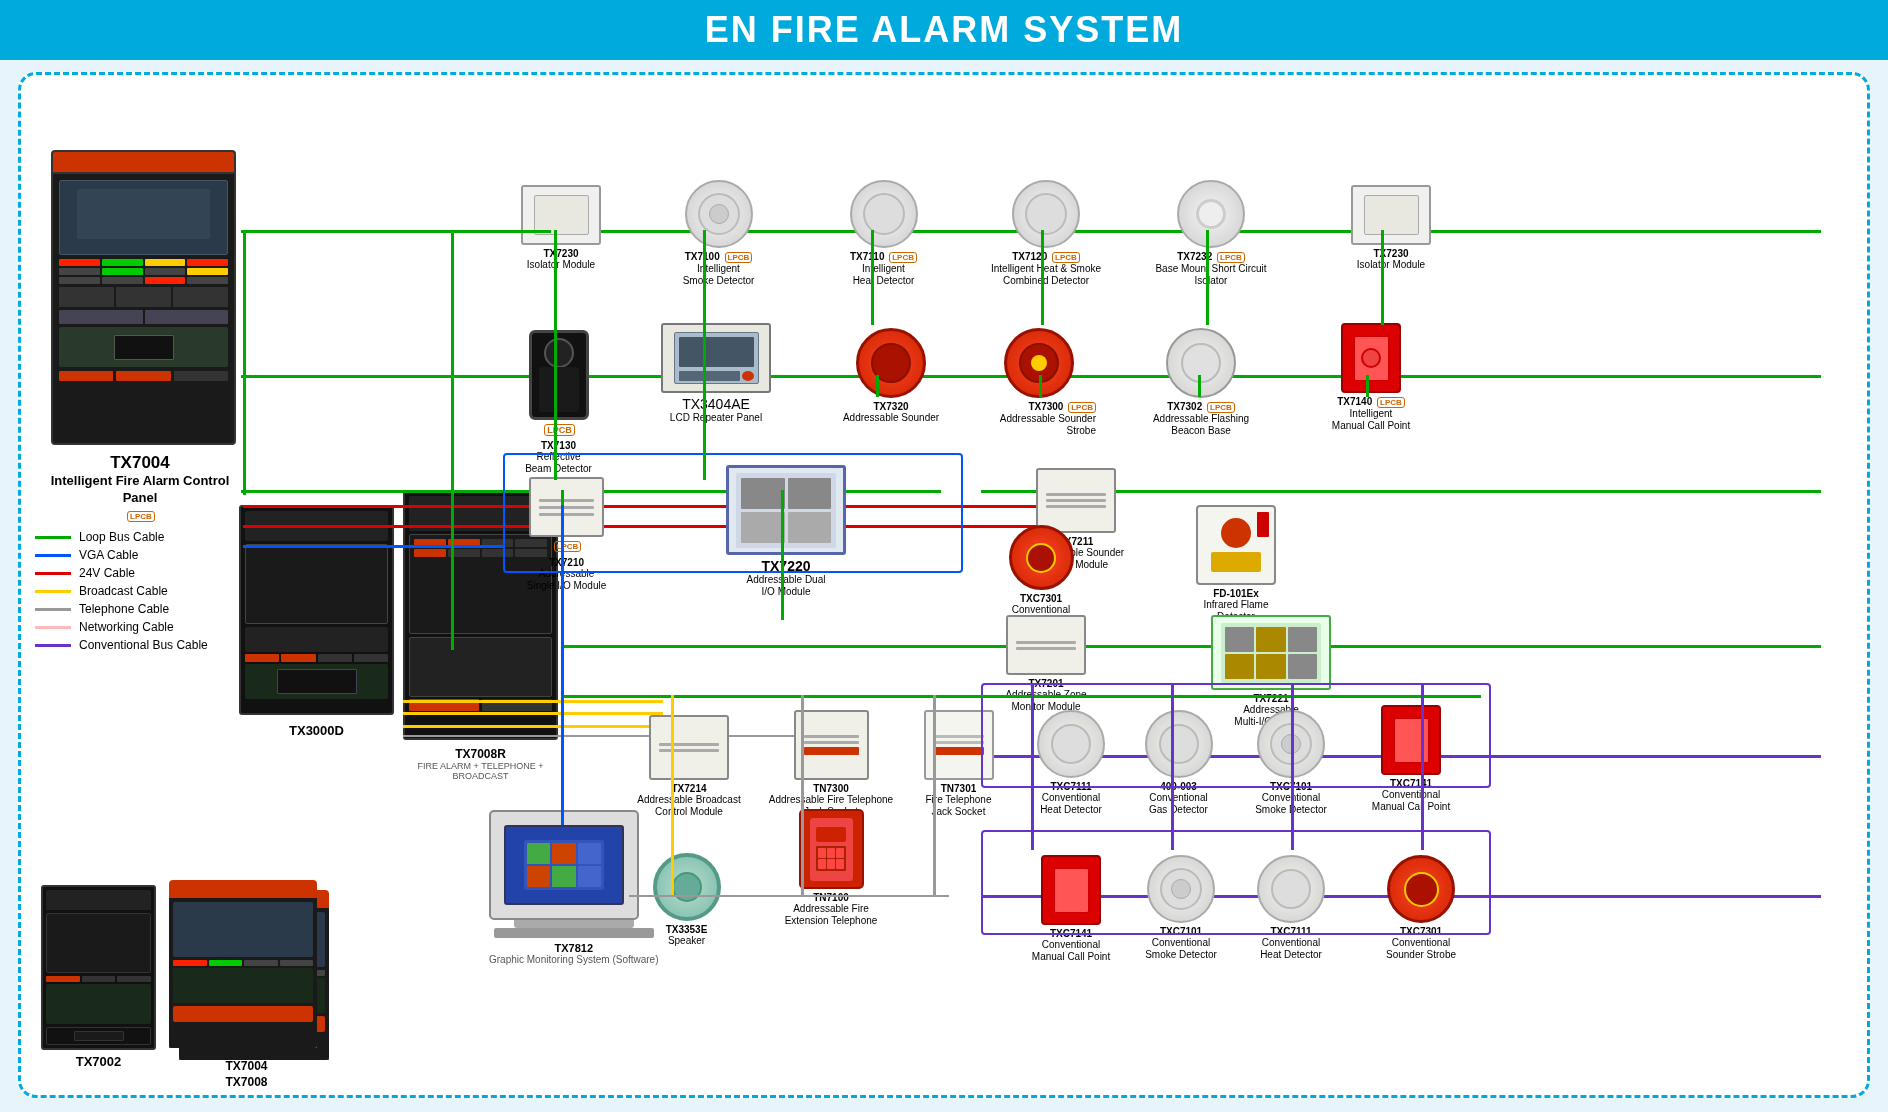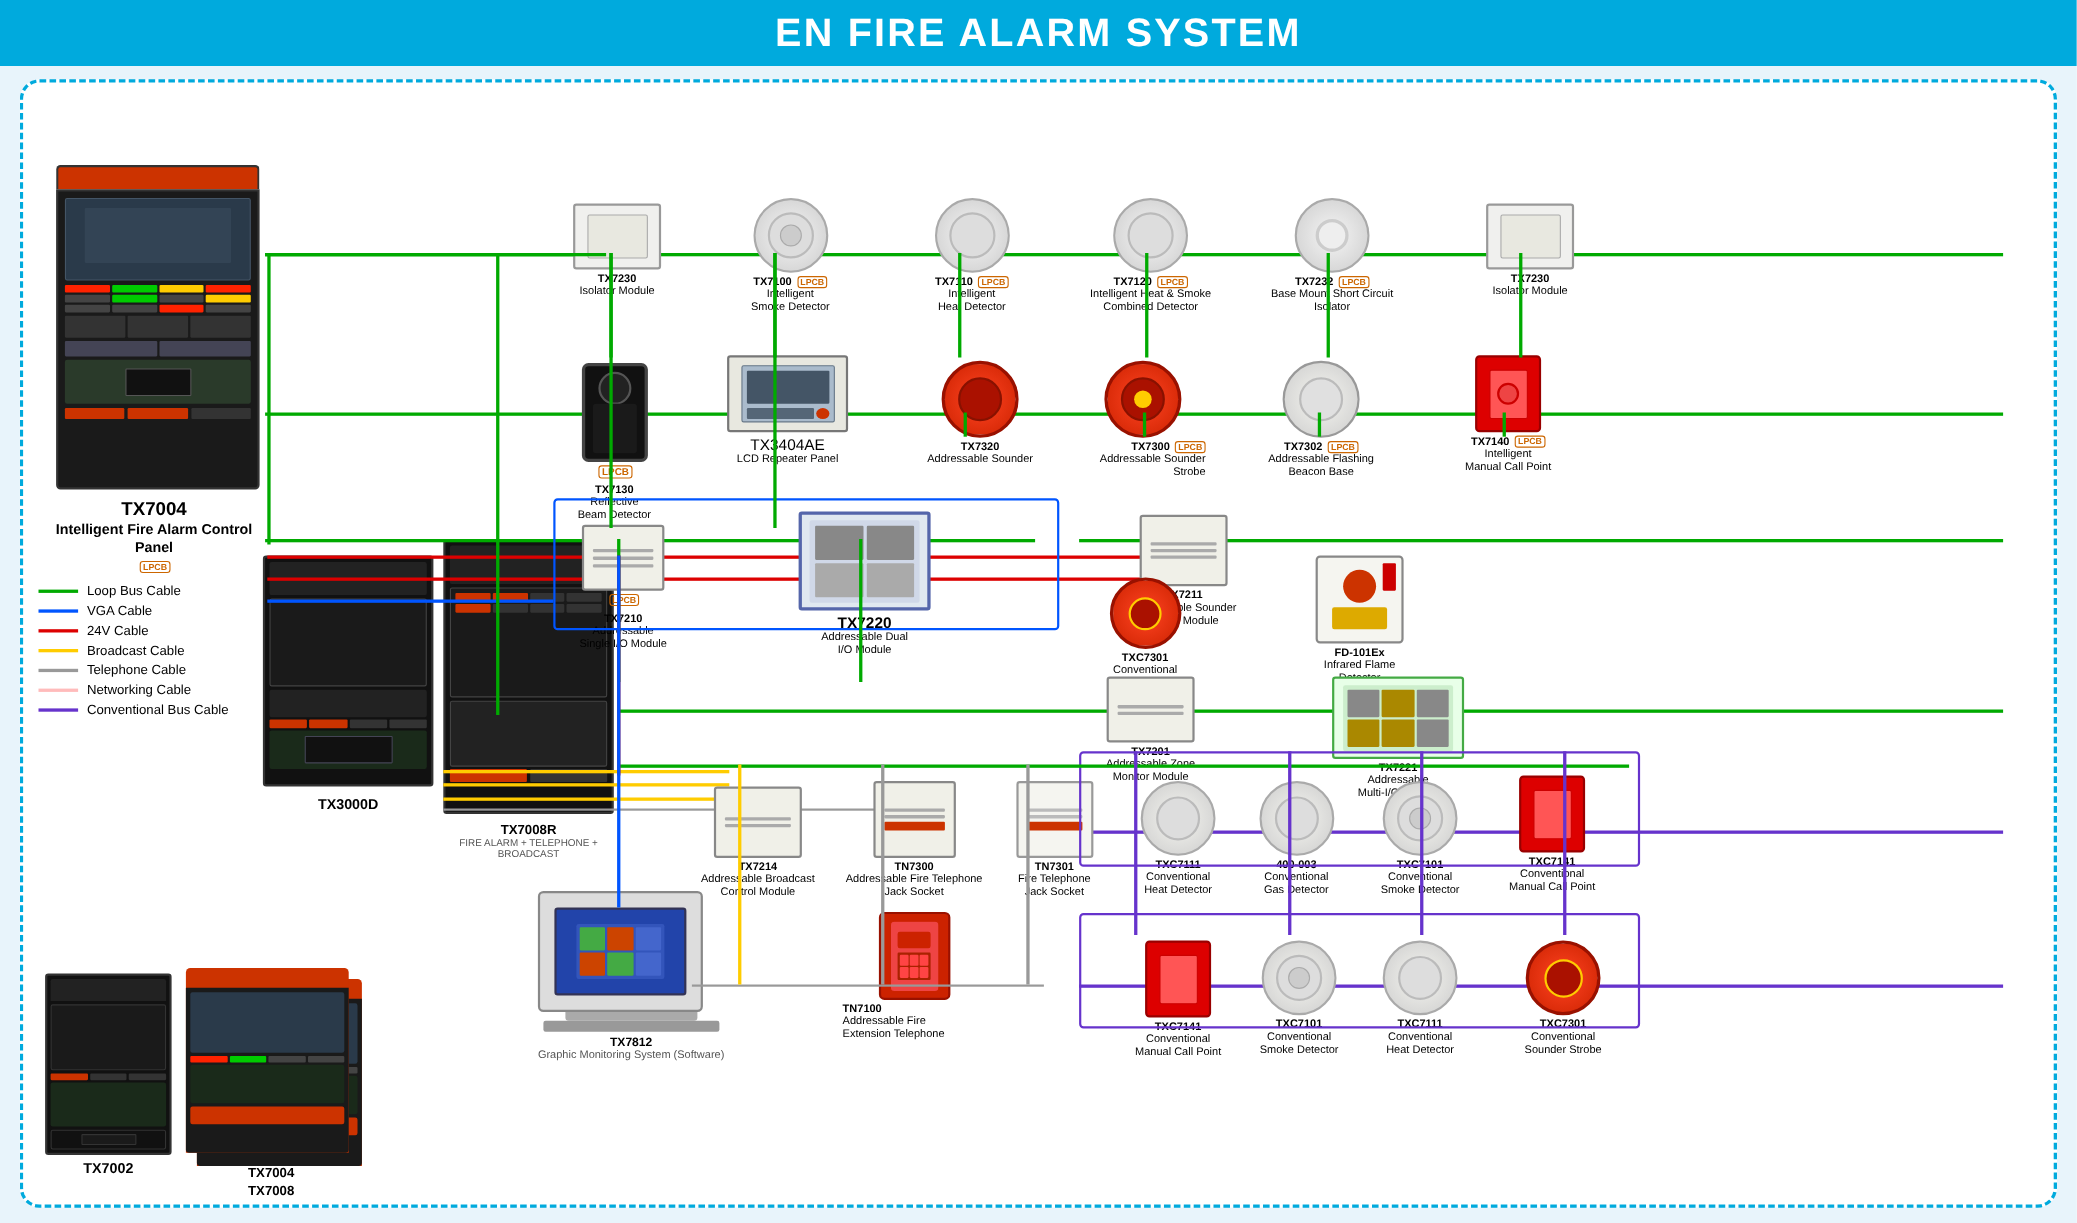--- a/index.html
+++ b/index.html
@@ -557,22 +557,29 @@
   </div>
 
   <div style="position:absolute;left:1330px;top:630px;text-align:center;width:120px;">
     <div style="width:60px;height:70px;margin:0 auto;background:#dd0000;border-radius:4px;border:2px solid #990000;display:flex;align-items:center;justify-content:center;">
       <div style="width:35px;height:45px;background:#ff5555;border-radius:2px;border:1px solid #cc0000;"></div>
     </div>
     <div style="font-size:10px;margin-top:3px;font-weight:bold;">TXC7141</div>
     <div style="font-size:10px;line-height:1.2;">Conventional<br>Manual Call Point</div>
   </div>
 
-
-  <div style="position:absolute;left:745px;top:754px;text-align:left;width:130px;">
+  <div style="position:absolute;left:608px;top:778px;text-align:center;width:115px;">
+    <div style="width:68px;height:68px;margin:0 auto;border-radius:50%;background:radial-gradient(circle,#bbddcc,#77bbaa);border:4px solid #559988;display:flex;align-items:center;justify-content:center;">
+      <div style="width:30px;height:30px;border-radius:50%;background:#66aa99;border:2px solid #449977;"></div>
+    </div>
+    <div style="font-size:10px;margin-top:3px;font-weight:bold;">TX3353E</div>
+    <div style="font-size:10px;line-height:1.2;">Speaker</div>
+  </div>
+
+  <div style="position:absolute;left:745px;top:734px;text-align:center;width:130px;">
     <div style="width:65px;height:80px;margin:0 auto;background:#cc2200;border:2px solid #991100;border-radius:5px;display:flex;align-items:center;justify-content:center;">
       <div style="width:45px;height:65px;background:#ee4444;border-radius:4px;border:1px solid #cc2200;display:flex;flex-direction:column;align-items:center;justify-content:center;gap:4px;">
         <div style="width:30px;height:15px;background:#cc2200;border-radius:2px;"></div>
         <div style="width:30px;height:25px;background:#aa2200;border-radius:1px;display:grid;grid-template-columns:repeat(3,1fr);gap:1px;padding:2px;">
           <div style="background:#ff4444;border-radius:1px;"></div>
           <div style="background:#ff4444;border-radius:1px;"></div>
           <div style="background:#ff4444;border-radius:1px;"></div>
           <div style="background:#ff4444;border-radius:1px;"></div>
           <div style="background:#ff4444;border-radius:1px;"></div>
           <div style="background:#ff4444;border-radius:1px;"></div>

